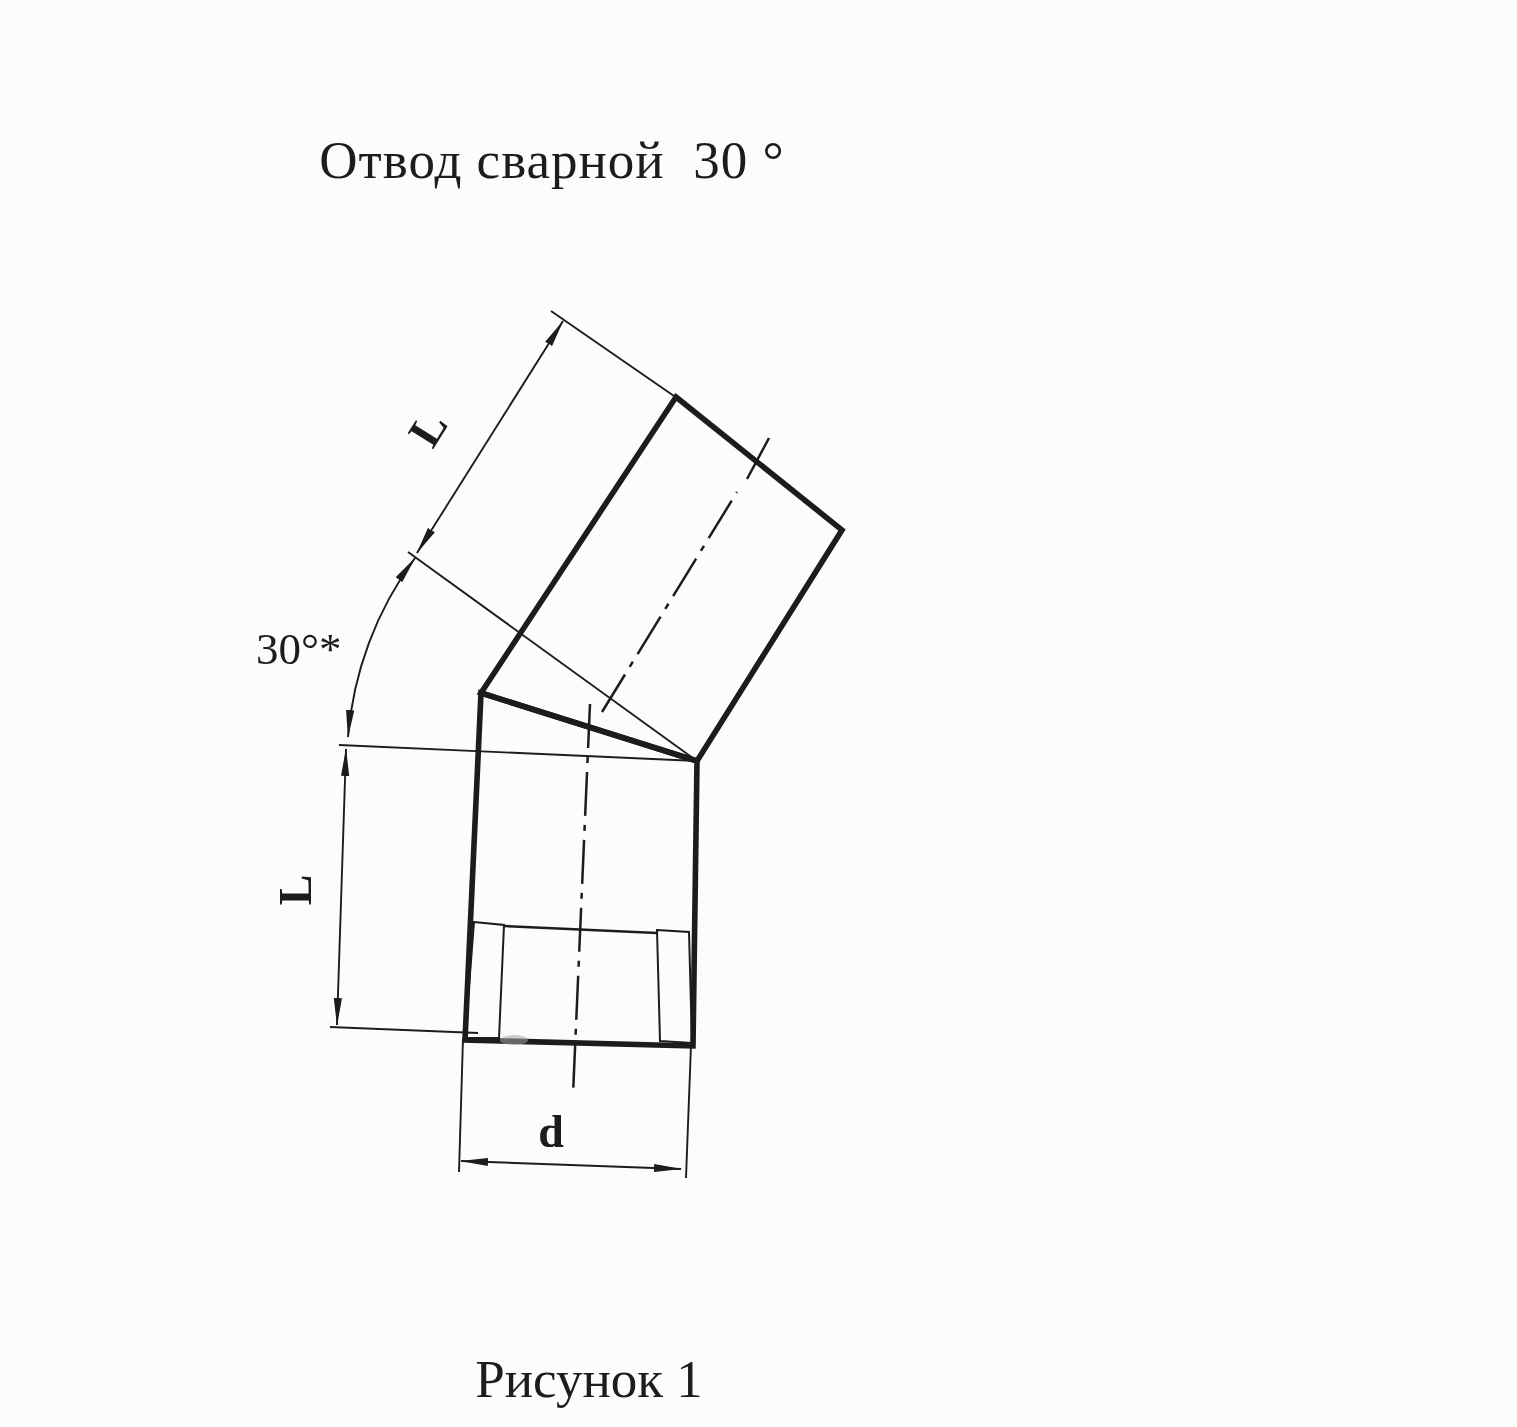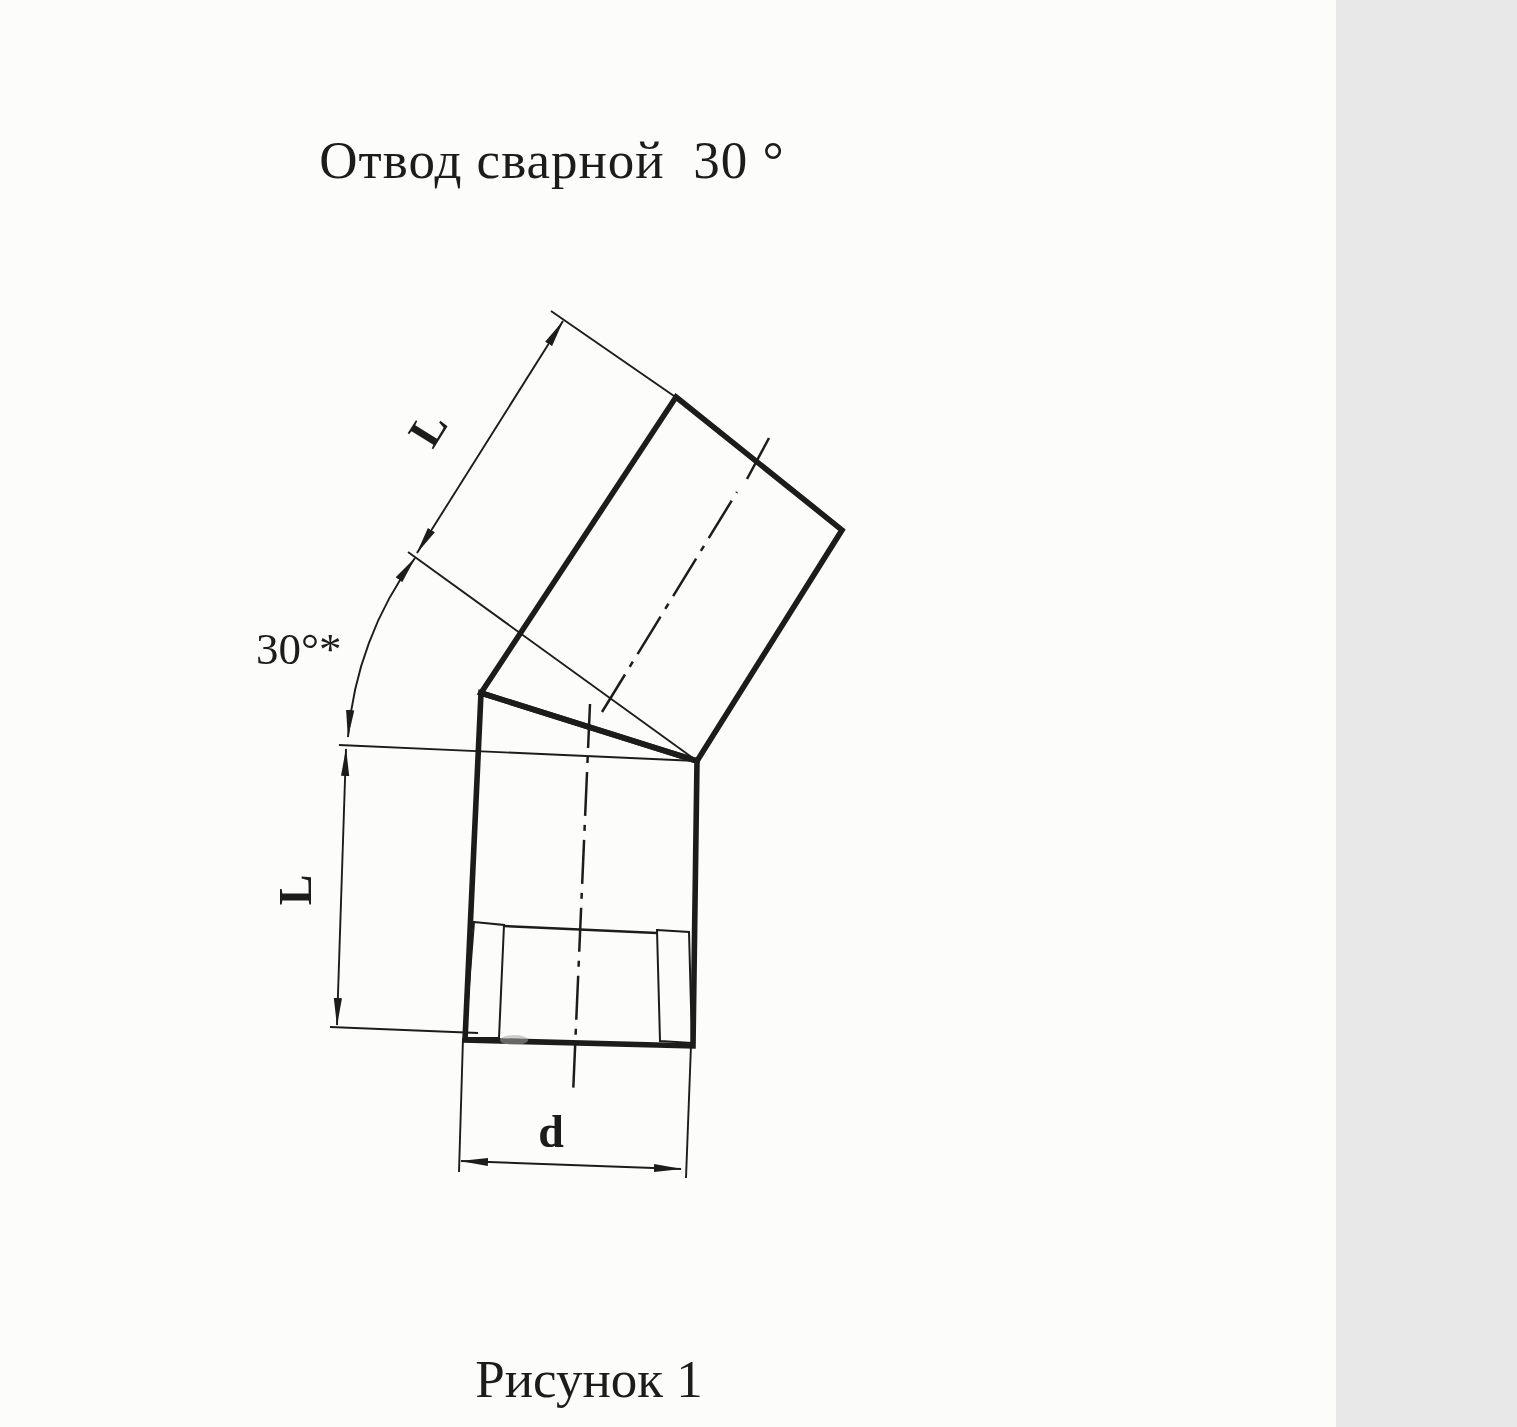--- a/index.html
+++ b/index.html
@@ -2,21 +2,21 @@
 <html style="--ink: #1c1c1c; --paper: #fcfcfb;"><head>
 <meta charset="utf-8">
 <style>
   :root{
     --ink:#1c1c1c;
     --paper:#fcfcfb;
   }
   html,body{margin:0;padding:0;background:#e8e8e8;}
   .page{
     position:relative;
-    width:1336px;height:1427px;
+    width:1517px;height:1427px;
     background:var(--paper);
     overflow:hidden;
     font-family:"Liberation Serif","DejaVu Serif",serif;
   }
   svg{position:absolute;left:0;top:0;}
 
   .thick{fill:none;stroke:var(--ink);stroke-width:5.6;stroke-linejoin:miter;}
   .thin{fill:none;stroke:var(--ink);stroke-width:2;}
   .bore{fill:none;stroke:var(--ink);stroke-width:2.6;}
   .dim{fill:none;stroke:var(--ink);stroke-width:1.9;}

